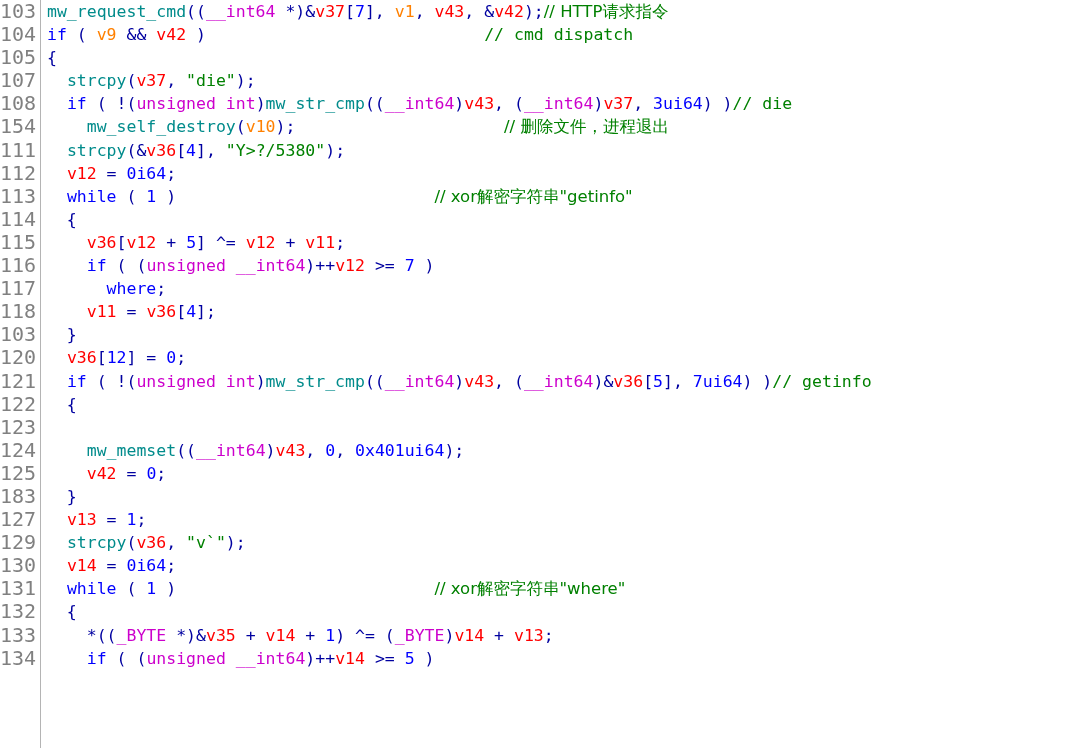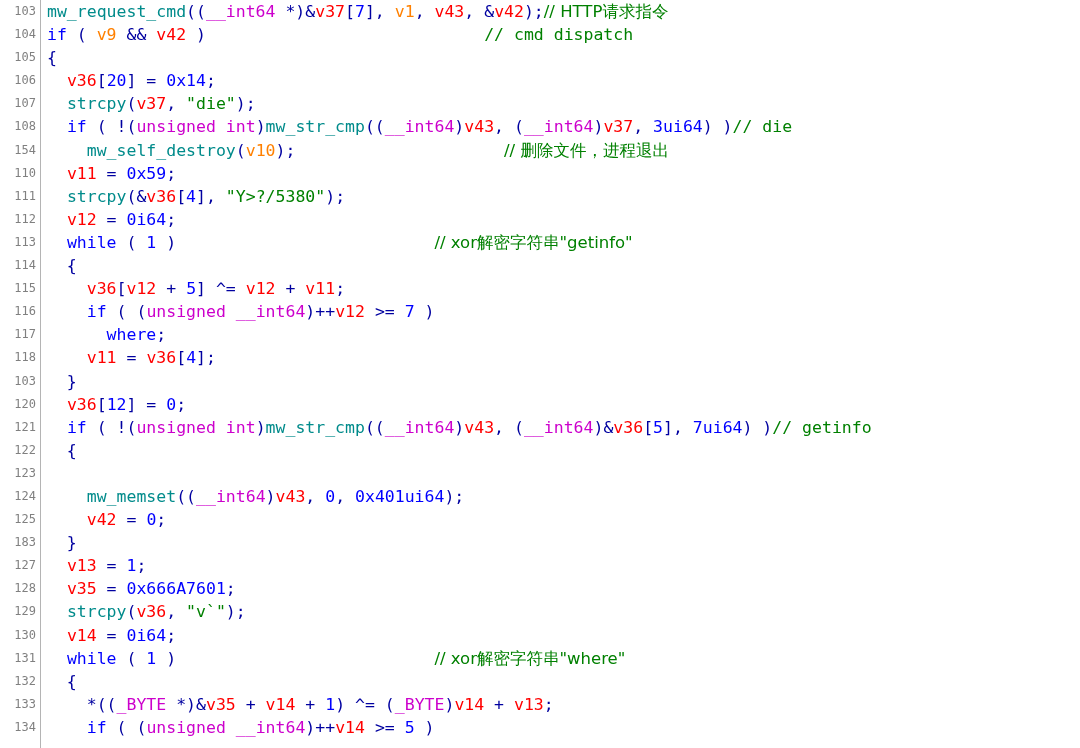--- a/index.html
+++ b/index.html
@@ -50,21 +50,21 @@
     letter-spacing: 0px;
   }
 
   .lineno {
     position: absolute;
     left: 0;
     top: 0;
     width: 36px;
     text-align: right;
     color: #808080;
-    font-size: 12px;
+    font-size: 20px;
     font-family: "DejaVu Sans Mono", "Liberation Mono", monospace;
   }
 
   .codetext {
     position: absolute;
     left: 47px;
     top: 0;
     white-space: pre;
   }
 
@@ -83,43 +83,40 @@
 </style>
 </head>
 <body>
 
 <div id="pseudocode-view">
   <div class="gutter"></div>
   <div class="code-area">
       <div class="line"><span class="lineno">103</span><span class="codetext"><span class="tok-func">mw_request_cmd</span><span class="tok-punct">((</span><span class="tok-type">__int64</span><span class="tok-punct"> *)&amp;</span><span class="tok-lvar">v37</span><span class="tok-punct">[</span><span class="tok-number">7</span><span class="tok-punct">], </span><span class="tok-arg">v1</span><span class="tok-punct">, </span><span class="tok-lvar">v43</span><span class="tok-punct">, &amp;</span><span class="tok-lvar">v42</span><span class="tok-punct">);</span><span class="tok-comment tok-cjk">// HTTP请求指令</span></span></div>
       <div class="line"><span class="lineno">104</span><span class="codetext"><span class="tok-keyword">if</span><span class="tok-punct"> ( </span><span class="tok-arg">v9</span><span class="tok-punct"> &amp;&amp; </span><span class="tok-lvar">v42</span><span class="tok-punct"> )</span><span class="tok-default">                            </span><span class="tok-comment">// cmd dispatch</span></span></div>
       <div class="line"><span class="lineno">105</span><span class="codetext"><span class="tok-punct">{</span></span></div>
-      <div class="line"><span class="lineno">106</span><span class="codetext"><span class="tok-default">  </span><span class="tok-lvar">v36</span><span class="tok-punct">[</span><span class="tok-number">20</span><span class="tok-punct">] = </span><span class="tok-number">0x14</span><span class="tok-punct">;</span></span></div>
       <div class="line"><span class="lineno">107</span><span class="codetext"><span class="tok-default">  </span><span class="tok-func">strcpy</span><span class="tok-punct">(</span><span class="tok-lvar">v37</span><span class="tok-punct">, </span><span class="tok-string">"die"</span><span class="tok-punct">);</span></span></div>
       <div class="line"><span class="lineno">108</span><span class="codetext"><span class="tok-default">  </span><span class="tok-keyword">if</span><span class="tok-punct"> ( !(</span><span class="tok-type">unsigned int</span><span class="tok-punct">)</span><span class="tok-func">mw_str_cmp</span><span class="tok-punct">((</span><span class="tok-type">__int64</span><span class="tok-punct">)</span><span class="tok-lvar">v43</span><span class="tok-punct">, (</span><span class="tok-type">__int64</span><span class="tok-punct">)</span><span class="tok-lvar">v37</span><span class="tok-punct">, </span><span class="tok-number">3ui64</span><span class="tok-punct">) )</span><span class="tok-comment">// die</span></span></div>
       <div class="line"><span class="lineno">154</span><span class="codetext"><span class="tok-default">    </span><span class="tok-func">mw_self_destroy</span><span class="tok-punct">(</span><span class="tok-arg">v10</span><span class="tok-punct">);</span><span class="tok-default">                     </span><span class="tok-comment tok-cjk">// 删除文件，进程退出</span></span></div>
-      <div class="line"><span class="lineno">110</span><span class="codetext"><span class="tok-default">  </span><span class="tok-lvar">v11</span><span class="tok-punct"> = </span><span class="tok-number">0x59</span><span class="tok-punct">;</span></span></div>
       <div class="line"><span class="lineno">111</span><span class="codetext"><span class="tok-default">  </span><span class="tok-func">strcpy</span><span class="tok-punct">(&amp;</span><span class="tok-lvar">v36</span><span class="tok-punct">[</span><span class="tok-number">4</span><span class="tok-punct">], </span><span class="tok-string">"Y&gt;?/5380"</span><span class="tok-punct">);</span></span></div>
       <div class="line"><span class="lineno">112</span><span class="codetext"><span class="tok-default">  </span><span class="tok-lvar">v12</span><span class="tok-punct"> = </span><span class="tok-number">0i64</span><span class="tok-punct">;</span></span></div>
       <div class="line"><span class="lineno">113</span><span class="codetext"><span class="tok-default">  </span><span class="tok-keyword">while</span><span class="tok-punct"> ( </span><span class="tok-number">1</span><span class="tok-punct"> )</span><span class="tok-default">                          </span><span class="tok-comment tok-cjk">// xor解密字符串"getinfo"</span></span></div>
       <div class="line"><span class="lineno">114</span><span class="codetext"><span class="tok-punct">  {</span></span></div>
       <div class="line"><span class="lineno">115</span><span class="codetext"><span class="tok-default">    </span><span class="tok-lvar">v36</span><span class="tok-punct">[</span><span class="tok-lvar">v12</span><span class="tok-punct"> + </span><span class="tok-number">5</span><span class="tok-punct">] ^= </span><span class="tok-lvar">v12</span><span class="tok-punct"> + </span><span class="tok-lvar">v11</span><span class="tok-punct">;</span></span></div>
       <div class="line"><span class="lineno">116</span><span class="codetext"><span class="tok-default">    </span><span class="tok-keyword">if</span><span class="tok-punct"> ( (</span><span class="tok-type">unsigned __int64</span><span class="tok-punct">)++</span><span class="tok-lvar">v12</span><span class="tok-punct"> &gt;= </span><span class="tok-number">7</span><span class="tok-punct"> )</span></span></div>
       <div class="line"><span class="lineno">117</span><span class="codetext"><span class="tok-default">      </span><span class="tok-keyword">where</span><span class="tok-punct">;</span></span></div>
       <div class="line"><span class="lineno">118</span><span class="codetext"><span class="tok-default">    </span><span class="tok-lvar">v11</span><span class="tok-punct"> = </span><span class="tok-lvar">v36</span><span class="tok-punct">[</span><span class="tok-number">4</span><span class="tok-punct">];</span></span></div>
       <div class="line"><span class="lineno">103</span><span class="codetext"><span class="tok-punct">  }</span></span></div>
       <div class="line"><span class="lineno">120</span><span class="codetext"><span class="tok-default">  </span><span class="tok-lvar">v36</span><span class="tok-punct">[</span><span class="tok-number">12</span><span class="tok-punct">] = </span><span class="tok-number">0</span><span class="tok-punct">;</span></span></div>
       <div class="line"><span class="lineno">121</span><span class="codetext"><span class="tok-default">  </span><span class="tok-keyword">if</span><span class="tok-punct"> ( !(</span><span class="tok-type">unsigned int</span><span class="tok-punct">)</span><span class="tok-func">mw_str_cmp</span><span class="tok-punct">((</span><span class="tok-type">__int64</span><span class="tok-punct">)</span><span class="tok-lvar">v43</span><span class="tok-punct">, (</span><span class="tok-type">__int64</span><span class="tok-punct">)&amp;</span><span class="tok-lvar">v36</span><span class="tok-punct">[</span><span class="tok-number">5</span><span class="tok-punct">], </span><span class="tok-number">7ui64</span><span class="tok-punct">) )</span><span class="tok-comment">// getinfo</span></span></div>
       <div class="line"><span class="lineno">122</span><span class="codetext"><span class="tok-punct">  {</span></span></div>
       <div class="line"><span class="lineno">123</span></div>
       <div class="line"><span class="lineno">124</span><span class="codetext"><span class="tok-default">    </span><span class="tok-func">mw_memset</span><span class="tok-punct">((</span><span class="tok-type">__int64</span><span class="tok-punct">)</span><span class="tok-lvar">v43</span><span class="tok-punct">, </span><span class="tok-number">0</span><span class="tok-punct">, </span><span class="tok-number">0x401ui64</span><span class="tok-punct">);</span></span></div>
       <div class="line"><span class="lineno">125</span><span class="codetext"><span class="tok-default">    </span><span class="tok-lvar">v42</span><span class="tok-punct"> = </span><span class="tok-number">0</span><span class="tok-punct">;</span></span></div>
       <div class="line"><span class="lineno">183</span><span class="codetext"><span class="tok-punct">  }</span></span></div>
       <div class="line"><span class="lineno">127</span><span class="codetext"><span class="tok-default">  </span><span class="tok-lvar">v13</span><span class="tok-punct"> = </span><span class="tok-number">1</span><span class="tok-punct">;</span></span></div>
-      <div class="line"><span class="lineno">128</span><span class="codetext"><span class="tok-default">  </span><span class="tok-lvar">v35</span><span class="tok-punct"> = </span><span class="tok-number">0x666A7601</span><span class="tok-punct">;</span></span></div>
       <div class="line"><span class="lineno">129</span><span class="codetext"><span class="tok-default">  </span><span class="tok-func">strcpy</span><span class="tok-punct">(</span><span class="tok-lvar">v36</span><span class="tok-punct">, </span><span class="tok-string">"v`"</span><span class="tok-punct">);</span></span></div>
       <div class="line"><span class="lineno">130</span><span class="codetext"><span class="tok-default">  </span><span class="tok-lvar">v14</span><span class="tok-punct"> = </span><span class="tok-number">0i64</span><span class="tok-punct">;</span></span></div>
       <div class="line"><span class="lineno">131</span><span class="codetext"><span class="tok-default">  </span><span class="tok-keyword">while</span><span class="tok-punct"> ( </span><span class="tok-number">1</span><span class="tok-punct"> )</span><span class="tok-default">                          </span><span class="tok-comment tok-cjk">// xor解密字符串"where"</span></span></div>
       <div class="line"><span class="lineno">132</span><span class="codetext"><span class="tok-punct">  {</span></span></div>
       <div class="line"><span class="lineno">133</span><span class="codetext"><span class="tok-punct">    *((</span><span class="tok-type">_BYTE</span><span class="tok-punct"> *)&amp;</span><span class="tok-lvar">v35</span><span class="tok-punct"> + </span><span class="tok-lvar">v14</span><span class="tok-punct"> + </span><span class="tok-number">1</span><span class="tok-punct">) ^= (</span><span class="tok-type">_BYTE</span><span class="tok-punct">)</span><span class="tok-lvar">v14</span><span class="tok-punct"> + </span><span class="tok-lvar">v13</span><span class="tok-punct">;</span></span></div>
       <div class="line"><span class="lineno">134</span><span class="codetext"><span class="tok-default">    </span><span class="tok-keyword">if</span><span class="tok-punct"> ( (</span><span class="tok-type">unsigned __int64</span><span class="tok-punct">)++</span><span class="tok-lvar">v14</span><span class="tok-punct"> &gt;= </span><span class="tok-number">5</span><span class="tok-punct"> )</span></span></div>
     </div>
 </div>
 
 </body></html>

